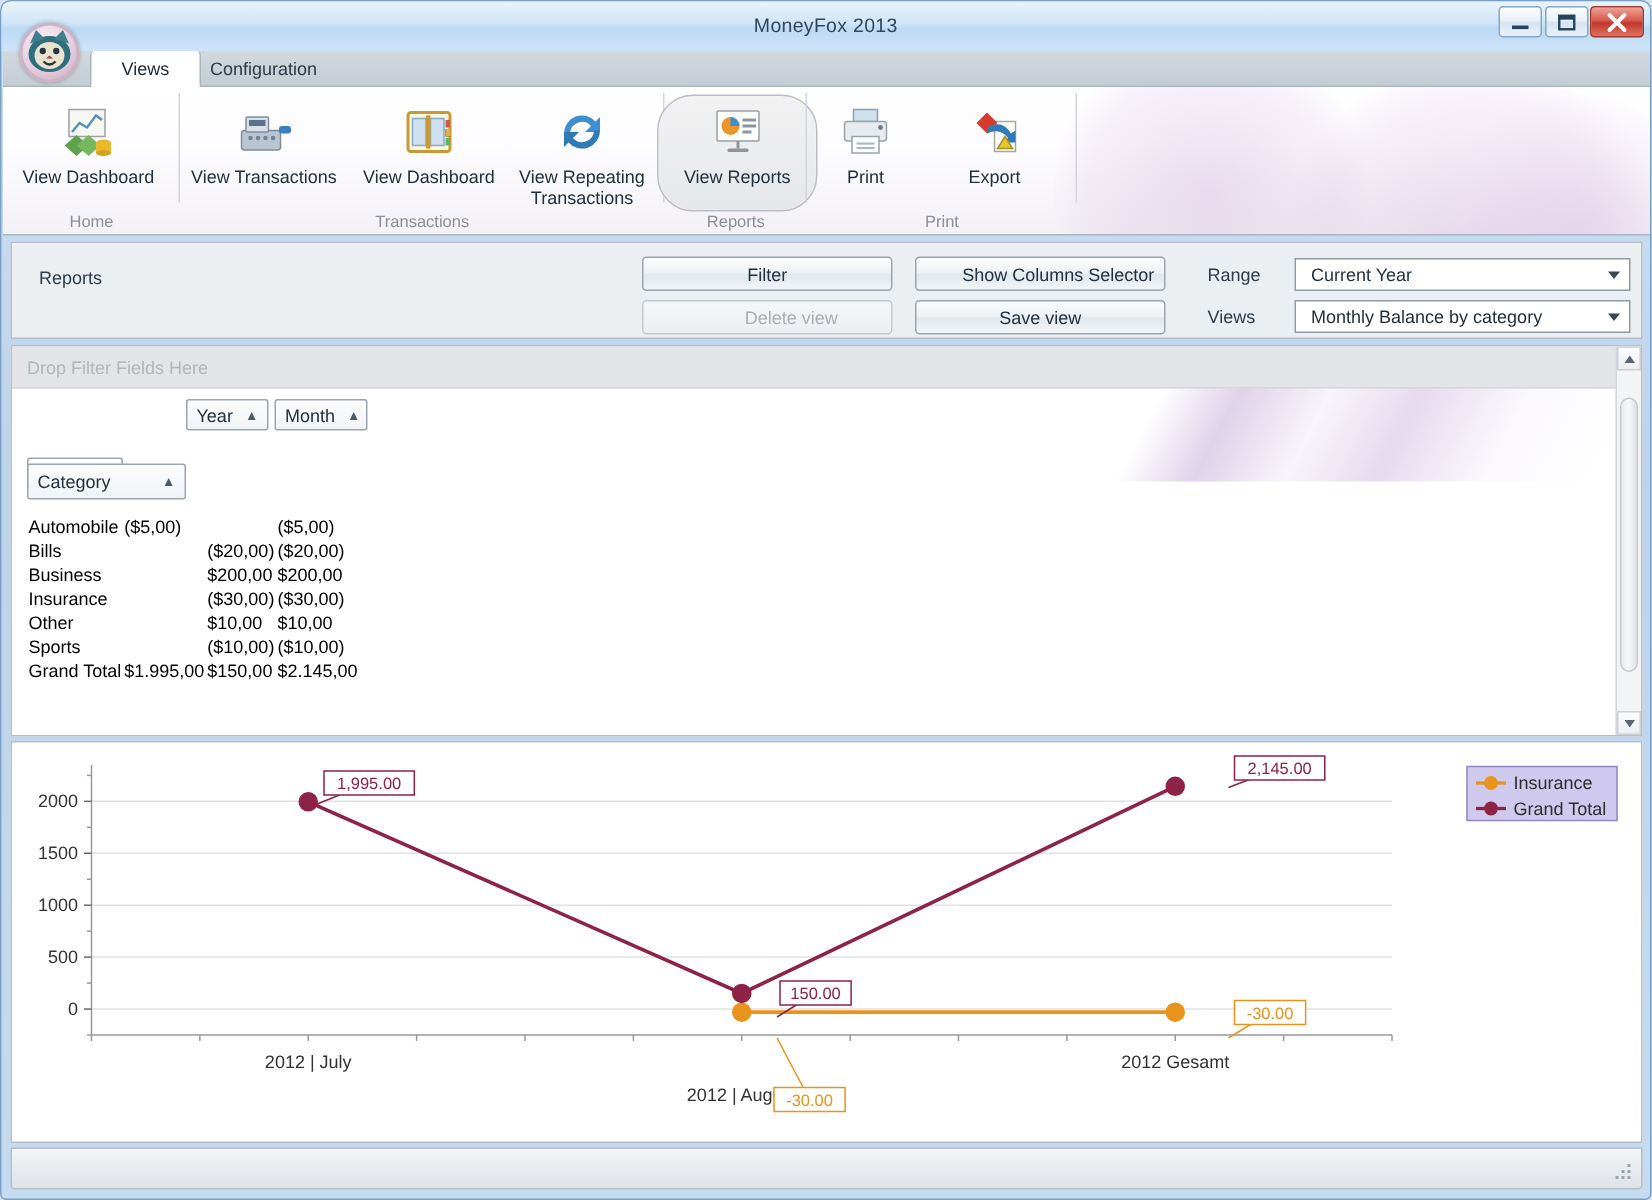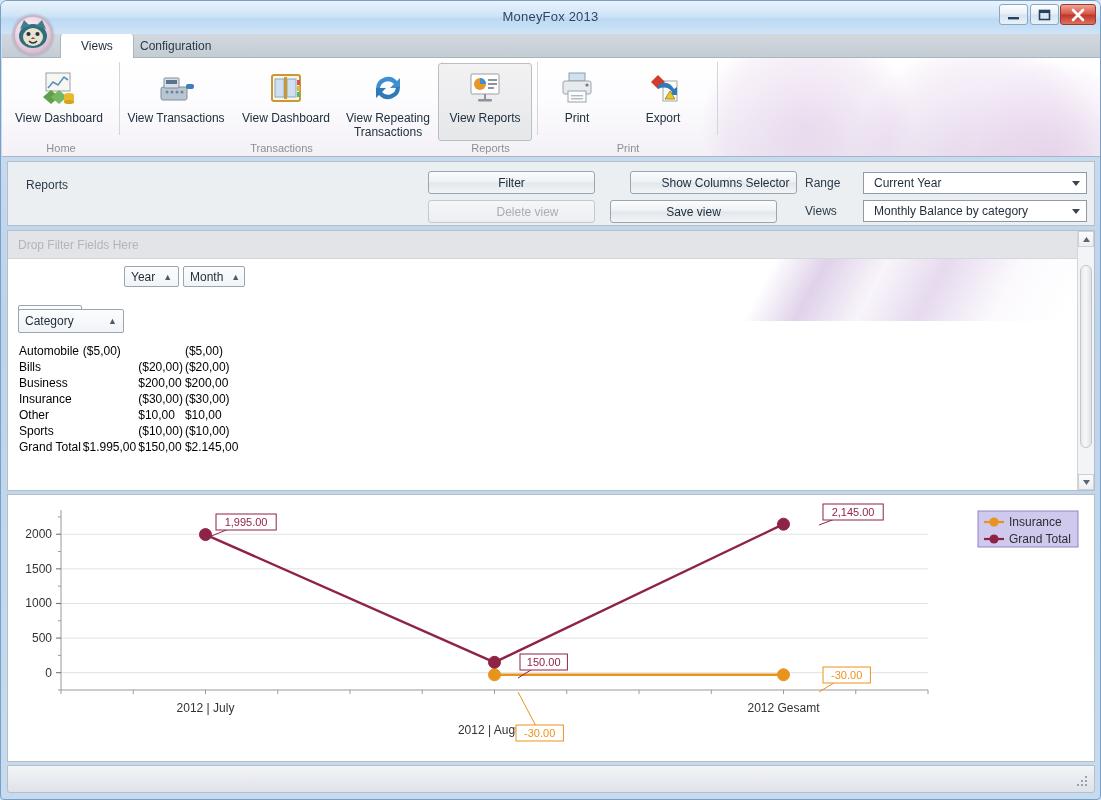--- a/index.html
+++ b/index.html
@@ -305,21 +305,21 @@
             <path d="M30 16 A12 12 0 0 1 9 24 l-3 3 V17 h10 l-4 4 A8 8 0 0 0 26 16 Z" fill="#2f7ab8"></path>
           </svg>
         </div>
         <div class="lbl">View Repeating Transactions</div>
       </div>
       <div class="grp-label">Transactions</div>
       <div class="sep"></div>
     </div>
 
     <div class="rgroup" style="left:441px; width:95px;">
-      <div class="rbtn sel" style="left:-5px; width:94px;">
+      <div class="rbtn sel" style="left:-5px; width:107px;border-radius:24px;">
         <div class="ico">
           <svg width="36" height="34" viewBox="0 0 36 34">
             <rect x="4" y="3" width="28" height="20" rx="1" fill="#ffffff" stroke="#9aa0a6"></rect>
             <circle cx="13" cy="13" r="6" fill="#e8962a"></circle>
             <path d="M13 13 L13 7 A6 6 0 0 1 19 13 Z" fill="#3e8ed0"></path>
             <rect x="21" y="8" width="9" height="2" fill="#8c949c"></rect>
             <rect x="21" y="12" width="9" height="2" fill="#8c949c"></rect>
             <rect x="21" y="16" width="6" height="2" fill="#8c949c"></rect>
             <rect x="17" y="23" width="2" height="5" fill="#8c949c"></rect>
             <rect x="11" y="28" width="14" height="2.4" rx="1" fill="#8c949c"></rect>
@@ -363,21 +363,21 @@
 
   <div id="toolbar">
     <div id="reports-caption">Reports</div>
 
     <div class="tbtn" style="left:420px; top:9px; width:167px;">
       <span>Filter</span>
     </div>
     <div class="tbtn disabled" style="left:420px; top:38px; width:167px;padding-left:32px;">
       <span>Delete view</span>
     </div>
-    <div class="tbtn" style="left:622px; top:9px; width:167px;padding-left:24px;">
+    <div class="tbtn" style="left:602px; top:9px; width:167px;padding-left:24px;">
       <span>Show Columns Selector</span>
     </div>
     <div class="tbtn" style="left:602px; top:38px; width:167px;">
       <span>Save view</span>
     </div>
 
     <div class="tlabel" style="left:797px; top:14px;">Range</div>
     <div class="tcombo" style="left:855px; top:10px; width:224px;">
       <span>Current Year</span>
       <span class="arw"></span>

